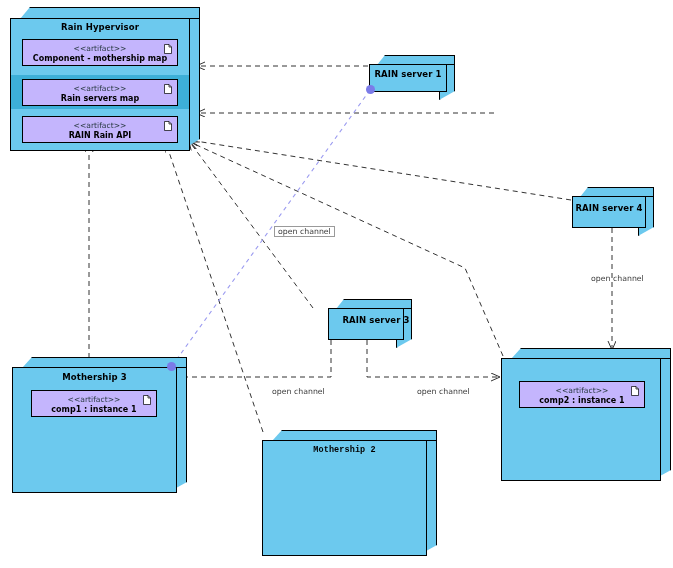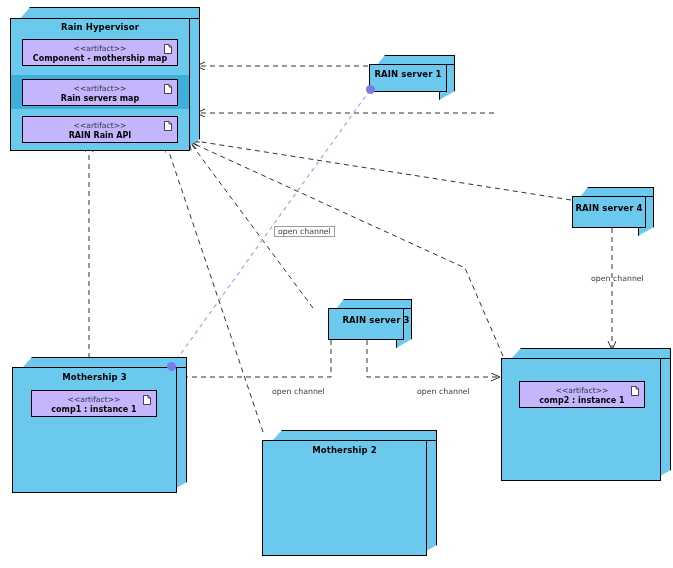--- a/index.html
+++ b/index.html
@@ -230,21 +230,21 @@
     <div class="artifact" style="left:19px; top:32px; width:126px; height:27px;">
       <div class="stereo">&lt;&lt;artifact&gt;&gt;</div>
       <div class="aname">comp1 : instance 1</div>
       <svg class="doc-icon" viewBox="0 0 8 10">
         <path d="M0.5,0.5 L5,0.5 L7.5,3 L7.5,9.5 L0.5,9.5 Z" fill="#ffffff" stroke="#000" stroke-width="0.7"></path>
         <path d="M5,0.5 L5,3 L7.5,3" fill="none" stroke="#000" stroke-width="0.7"></path>
       </svg>
     </div>
   </div>
 
-  <div class="node" style="left:262px; top:431px; width:165px; height:88px;">
+  <div class="node" style="left:262px; top:431px; width:165px; height:88px;font-family:Liberation Mono, monospace;">
     <div class="top" style="left:10px; top:-1px; width:165px; height:11px;
                 clip-path:polygon(0 100%, 10px 0, 100% 0, 100% 100%);"></div>
     <div class="side" style="left:155px; top:9px; width:20px; height:116px;
                 clip-path:polygon(0 0, 100% -9px, 100% calc(100% - 11px), 0 100%);"></div>
     <div class="face" style="left:0; top:9px; width:165px; height:116px;"></div>
     <div class="title" style="top:14px;">Mothership 2</div>
   </div>
 
   <div class="node" style="left:501px; top:349px; width:160px; height:132px;">
     <div class="top" style="left:10px; top:-1px; width:160px; height:11px;

